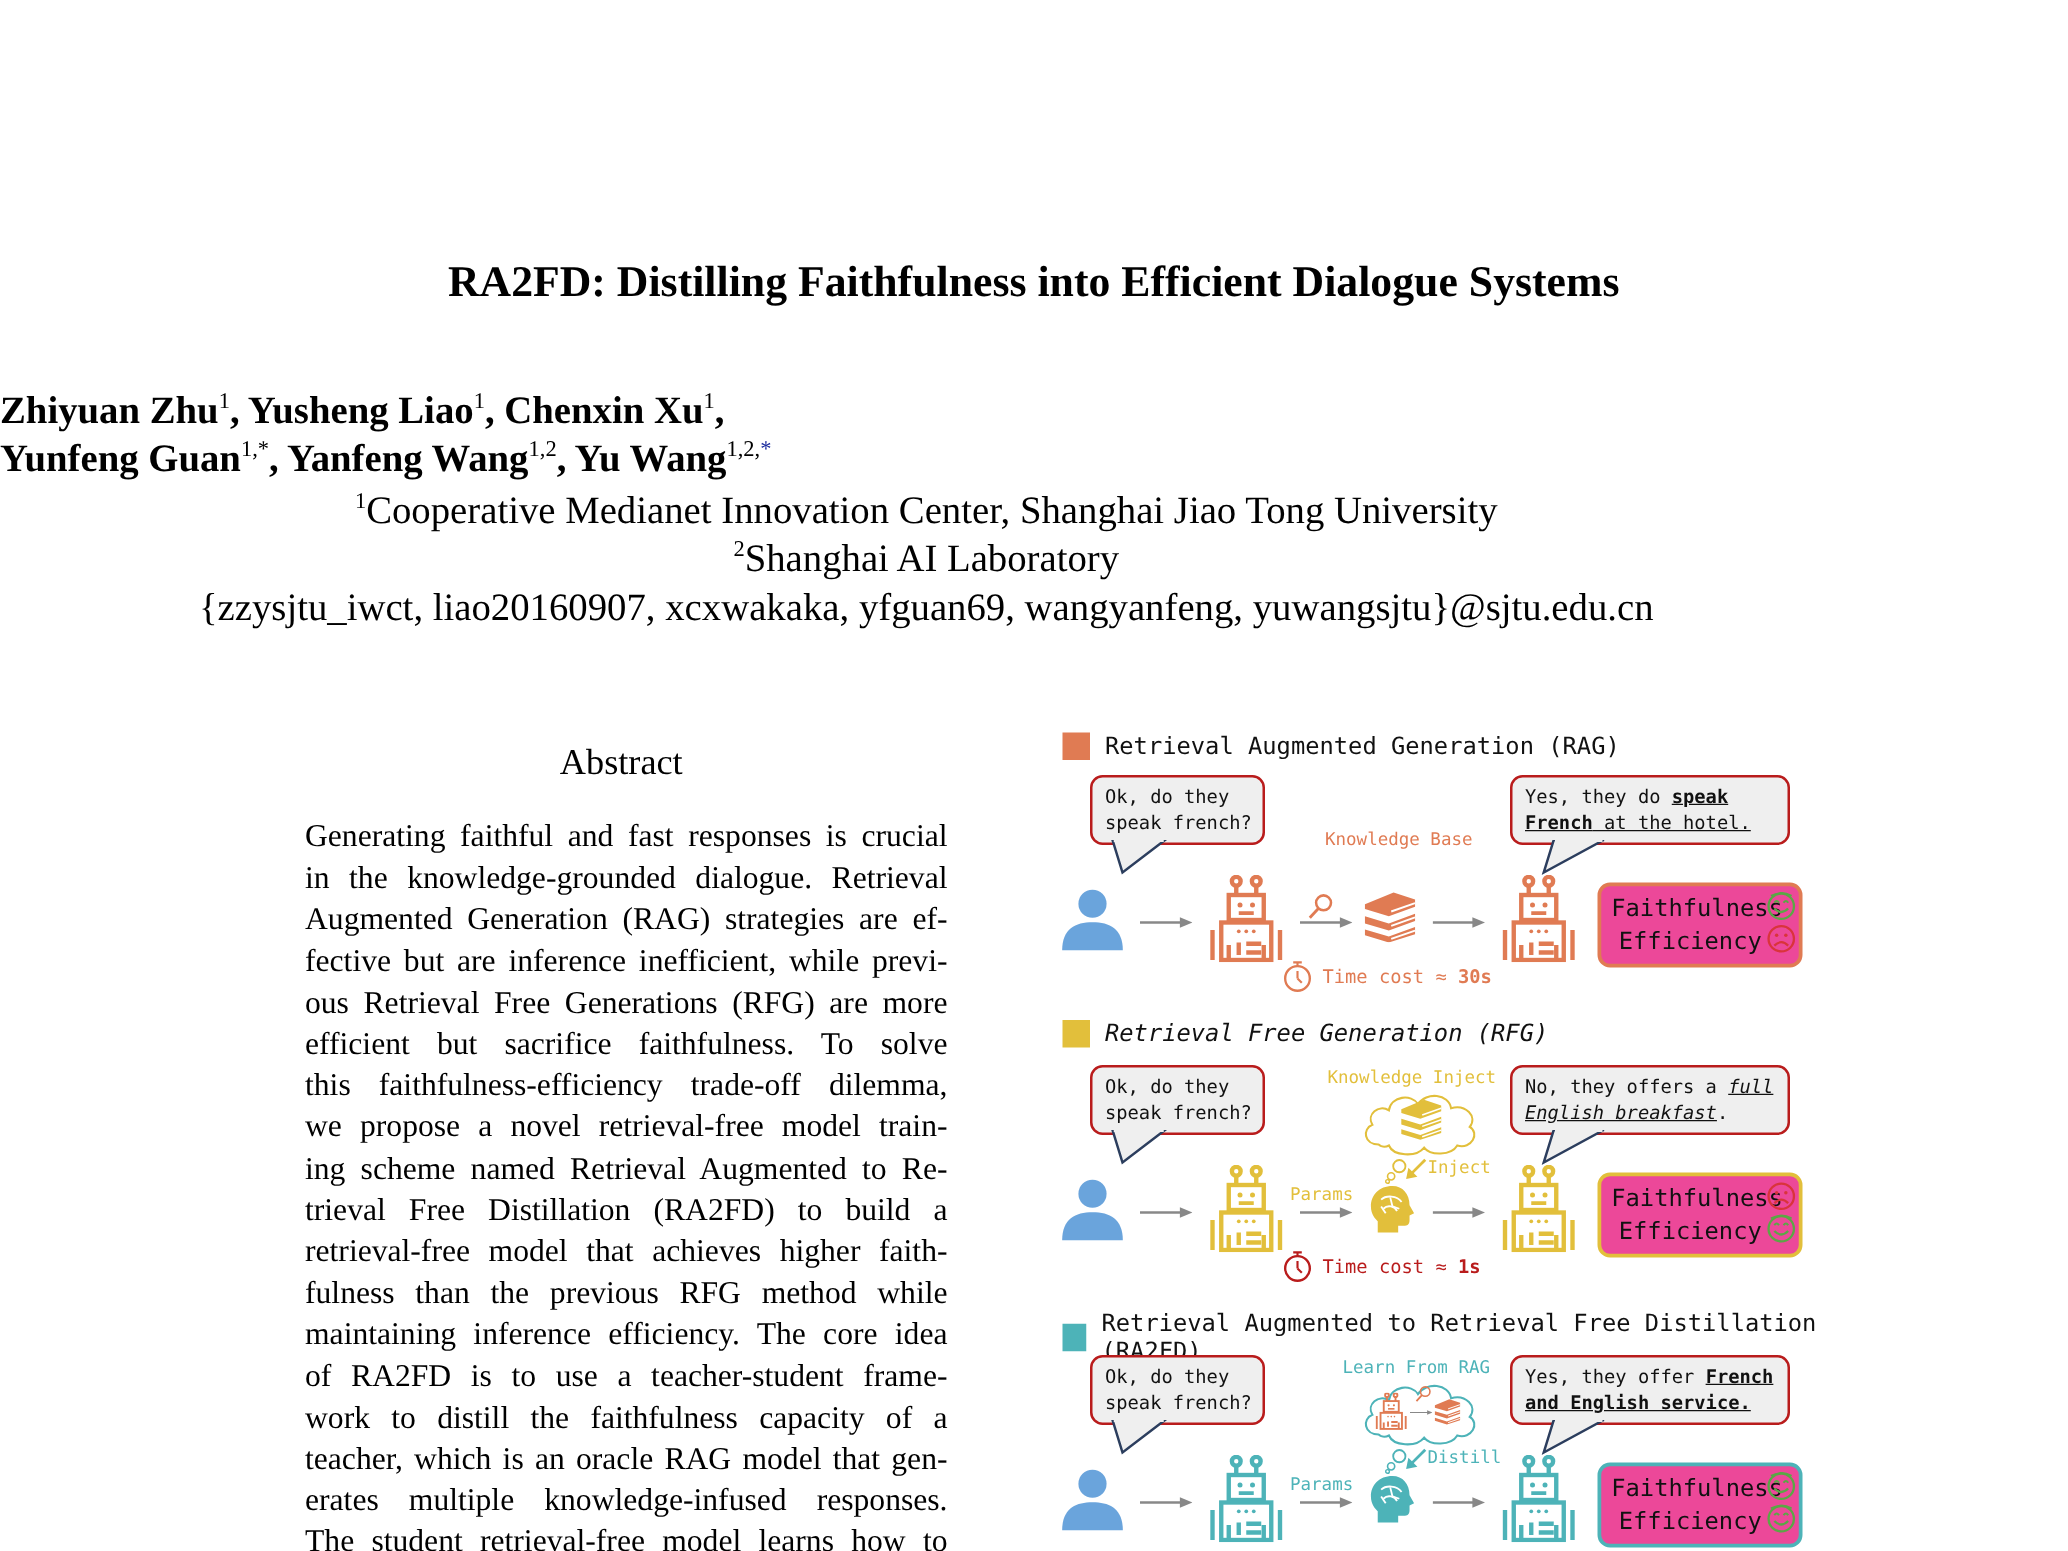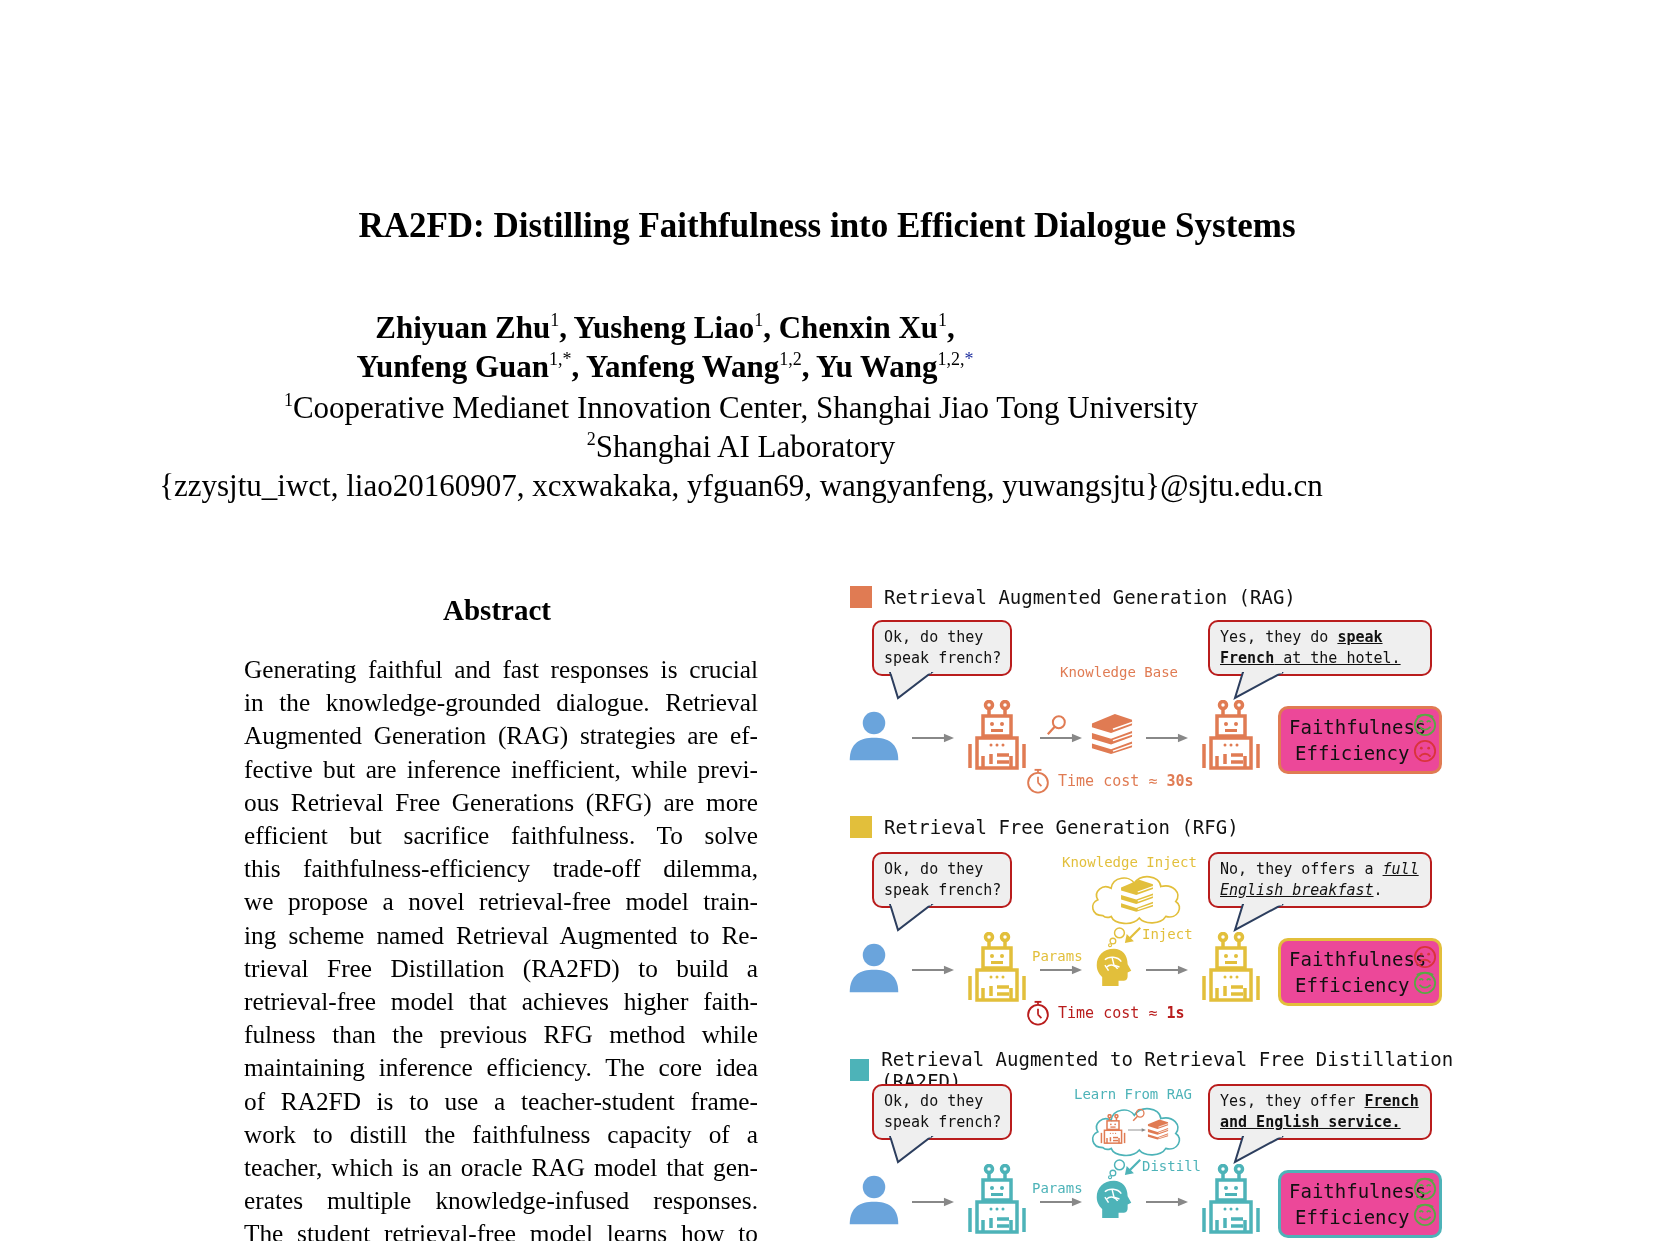--- a/index.html
+++ b/index.html
@@ -1,26 +1,26 @@
 <!DOCTYPE html>
 <html><head>
 <meta charset="utf-8">
 <style>
   html, body { margin: 0; padding: 0; background: #ffffff; }
   body { width: 1654px; height: 1241px; position: relative; overflow: hidden; font-family: "Liberation Serif", serif; color: #000; }
   .title { position: absolute; top: 206px; left: 0; width: 1654px; text-align: center; font-size: 35px; font-weight: bold; }
-  .authors { position: absolute; top: 308px; left: 0; width: 1330px; text-align: center; font-size: 31px; font-weight: bold; line-height: 39px; }
+  .authors { position: absolute; top: 308px; left: 0; width: 1330px; text-align: left; font-size: 31px; font-weight: bold; line-height: 39px; }
   .authors sup { font-size: 18px; font-weight: normal; vertical-align: 12px; line-height: 0; }
   .authors sup .ast-blue { color: #1f2f9f; }
   .aff { position: absolute; left: 0; width: 1482px; text-align: center; font-size: 31px; line-height: 39px; }
   .aff sup { font-size: 18px; vertical-align: 12px; line-height: 0; }
   .aff1 { top: 388px; }
   .aff2 { top: 427px; }
   .emails { top: 466px; }
-  .abstract-head { position: absolute; top: 594px; left: 232px; width: 530px; text-align: center; font-size: 29px; font-weight: bold; }
+  .abstract-head { position: absolute; top: 594px; left: 232px; width: 530px; text-align: center; font-size: 29px; font-weight: normal; }
   .abstract-body { position: absolute; top: 653px; left: 244px; width: 514px; font-size: 25.3px; line-height: 33.2px; text-align: justify; hyphens: manual; }
   .abstract-body span.line { display: block; text-align: justify; text-align-last: justify; white-space: nowrap; }
 
   
   .fig { position: absolute; left: 850px; top: 590px; width: 610px; height: 660px; font-family: "DejaVu Sans Mono", monospace; }
   .sec-head { position: absolute; left: 0; display: flex; align-items: center; gap: 12px; font-size: 19px; color: #111; }
   .swatch { width: 22px; height: 22px; display: inline-block; }
   .bubble { position: absolute; background: #efefef; border: 2px solid #b91c1c; border-radius: 10px; font-size: 15px; line-height: 21px; padding: 5px 10px; color: #111; white-space: nowrap; }
   .bubble b { font-weight: bold; text-decoration: underline; }
   .bubble i { text-decoration: underline; }
@@ -240,21 +240,21 @@
 
     <div class="timecost" style="left:176px; top:178px; color:#e07b53;">
       <svg width="24" height="26">
           <use href="#clock"></use>
         </svg>
       <span><span>Time cost ≈ </span><b>30s</b></span>
     </div>
   </div>
 
   <div>
-    <div class="sec-head" style="top:226px;">
+    <div class="sec-head" style="top:226px;font-style:italic;">
       <span class="swatch" style="background:#e2bf3b"></span>
       <span>Retrieval Free Generation (RFG)</span>
     </div>
 
     <div class="bubble" style="left:22px; top:262px; width:116px;">
       <div>Ok, do they</div>
       <div>speak french?</div>
     </div>
     <svg class="tail" style="left:38px; top:314px;" width="50" height="30">
         <polygon points="2,0 10,26 44,0" fill="#efefef" stroke="#2c3e5e" stroke-width="2"></polygon>

